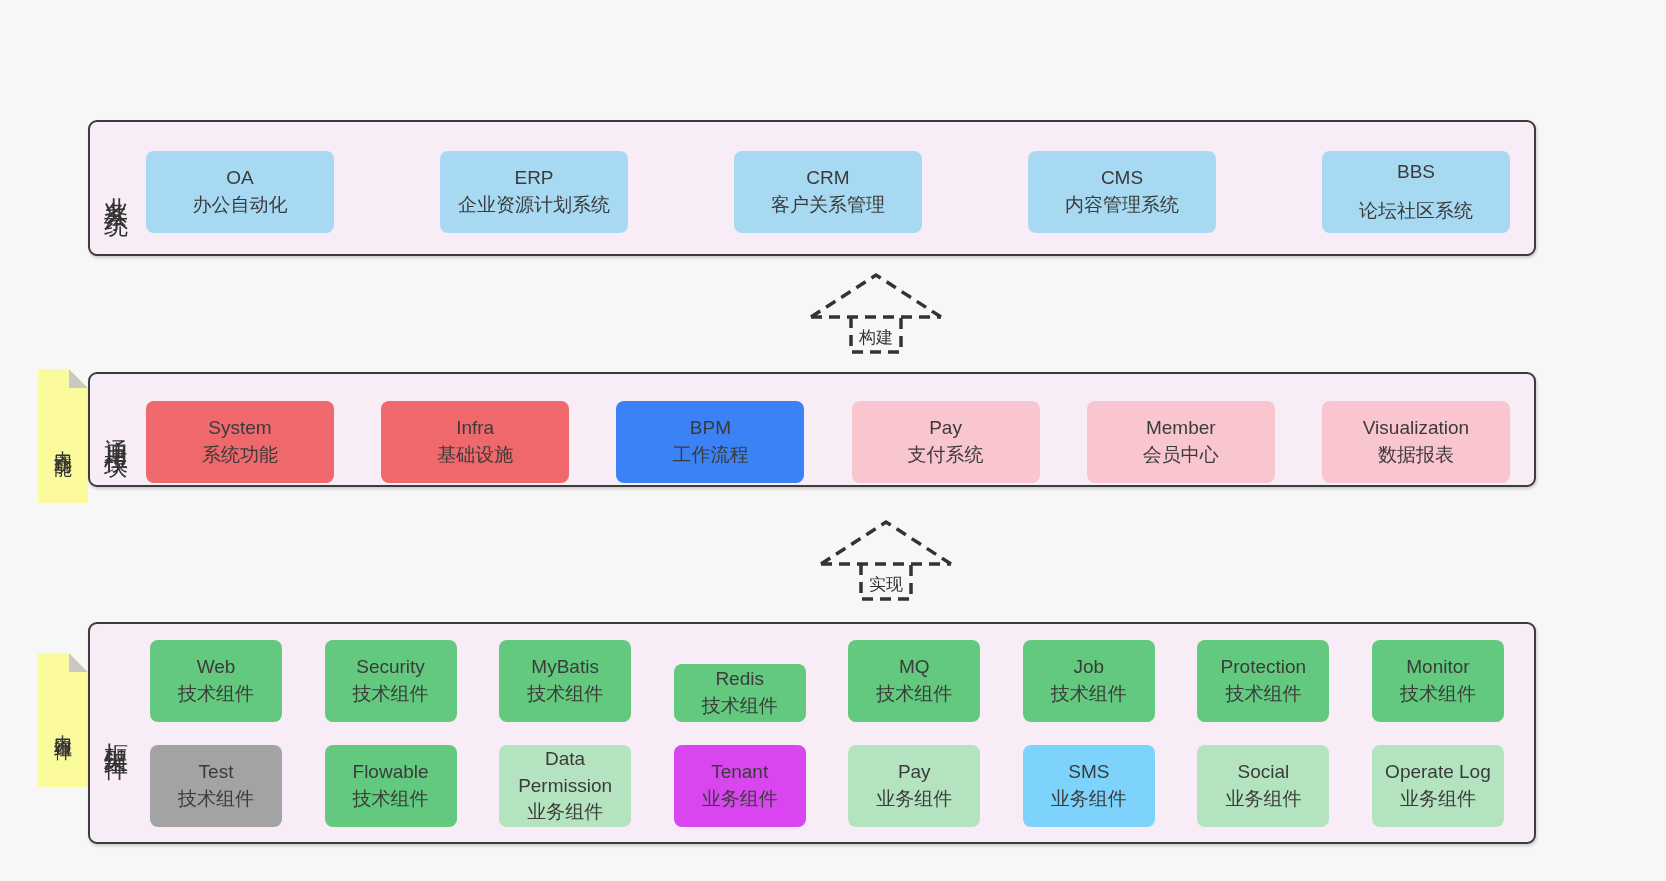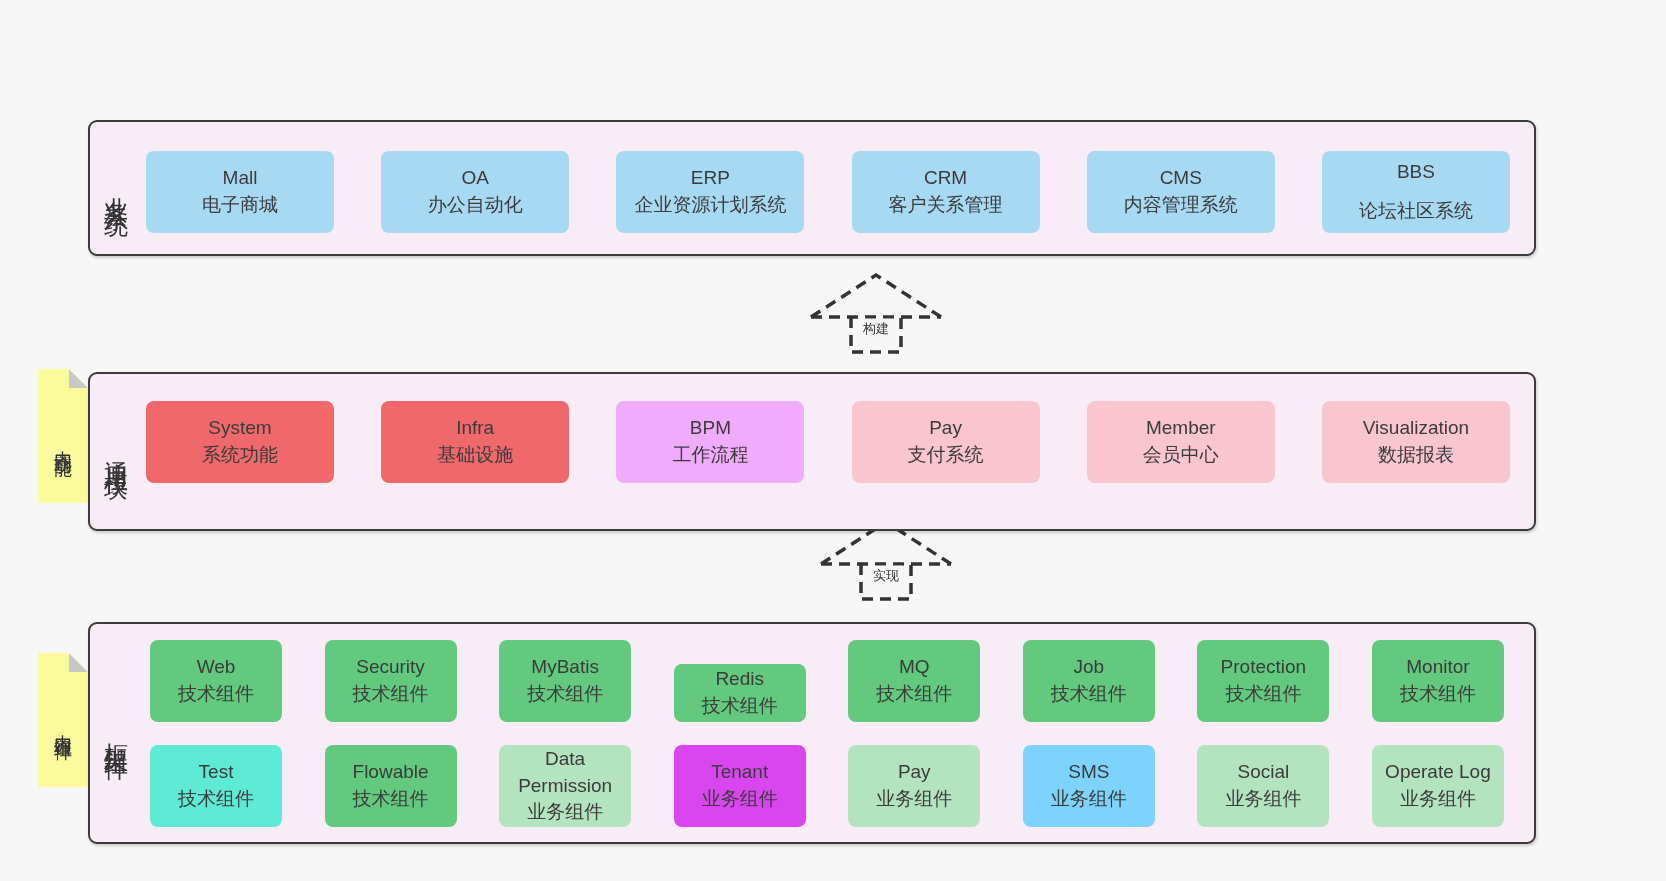--- a/index.html
+++ b/index.html
@@ -3,21 +3,21 @@
 <meta charset="utf-8">
 <style>
   html,body{margin:0;padding:0;}
   body{background:#f7f7f7;font-family:"Liberation Sans","DejaVu Sans",sans-serif;}
   .stage{position:relative;width:1666px;height:881px;background:var(--page-bg,#f7f7f7);overflow:hidden;}
 
   
   .panel{position:absolute;left:88px;width:1448px;background:var(--panel-bg,#f8edf7);
          border:2px solid #3c3c3c;border-radius:9px;box-shadow:1px 2px 3px rgba(0,0,0,.18);z-index:2;box-sizing:border-box;}
   #panel-business{top:120px;height:136px;}
-  #panel-modules{top:372px;height:159px;}
+  #panel-modules{top:372px;height:115px;}
   #panel-framework{top:622px;height:222px;}
 
   .vlabel{position:absolute;left:8px;top:0;bottom:0;width:36px;display:flex;align-items:center;justify-content:center;
           writing-mode:vertical-rl;text-orientation:upright;font-size:24px;letter-spacing:5px;color:#333;}
 
   
   .row{position:absolute;left:56px;right:24px;display:flex;justify-content:space-between;}
   #panel-business .row{top:29px;height:82px;}
   #panel-modules .row{top:27px;height:82px;}
   #panel-framework .row{left:60px;right:30px;}
@@ -36,45 +36,41 @@
   .note-text{position:absolute;inset:0;display:flex;align-items:center;justify-content:center;padding-top:12px;
              writing-mode:vertical-rl;text-orientation:upright;font-size:18px;letter-spacing:3px;color:#333;}
   #note-features{top:369px;}
   #note-components{top:653px;}
 
   
   .arrow{position:absolute;width:134px;height:84px;z-index:1;}
   #arrow-build{left:809px;top:271px;}
   #arrow-implement{left:819px;top:518px;}
   .arrow svg{display:block;width:100%;height:100%;}
-  .arrow-label{position:absolute;left:50%;top:54px;transform:translate(-50%,-32%);
-               background:var(--page-bg,#f7f7f7);padding:1px 4px;font-size:13px;color:#333;white-space:nowrap;}
+  .arrow-label{position:absolute;left:50%;top:62px;transform:translate(-50%,-32%);
+               background:var(--page-bg,#f7f7f7);padding:1px 4px;font-size:17px;color:#333;white-space:nowrap;}
 </style>
 </head>
 <body>
 
 <div class="stage">
 
   <div class="note" id="note-features">
     <div class="note-fold"></div>
     <div class="note-text">内置功能</div>
   </div>
   <div class="note" id="note-components">
     <div class="note-fold"></div>
     <div class="note-text">内置组件</div>
   </div>
 
   <div class="panel" id="panel-business">
     <div class="vlabel">业务系统</div>
     <div class="row">
 
-        <div class="box v-blue" style="background: rgb(167, 217, 242);">
-          <div>Mall</div>
-          <div>电子商城</div>
-        </div>
 
         <div class="box v-blue" style="background: rgb(167, 217, 242);">
           <div>OA</div>
           <div>办公自动化</div>
         </div>
 
         <div class="box v-blue" style="background: rgb(167, 217, 242);">
           <div>ERP</div>
           <div>企业资源计划系统</div>
         </div>
@@ -110,21 +106,21 @@
         <div class="box v-red" style="background: rgb(239, 104, 107);">
           <div>System</div>
           <div>系统功能</div>
         </div>
 
         <div class="box v-red" style="background: rgb(239, 104, 107);">
           <div>Infra</div>
           <div>基础设施</div>
         </div>
 
-        <div class="box v-pink" style="background: #f0abfc;">
+        <div class="box v-pink" style="background: #3b82f6;">
           <div>BPM</div>
           <div>工作流程</div>
         </div>
 
         <div class="box v-pink" style="background: rgb(249, 197, 207);">
           <div>Pay</div>
           <div>支付系统</div>
         </div>
 
         <div class="box v-pink" style="background: rgb(249, 197, 207);">
@@ -185,21 +181,21 @@
           <div>技术组件</div>
         </div>
 
         <div class="box v-green" style="background: rgb(98, 201, 126);">
           <div>Monitor</div>
           <div>技术组件</div>
         </div>
       </div>
     <div class="row row-2">
 
-        <div class="box v-green" style="background: #5eead4;">
+        <div class="box v-green" style="background: #a3a3a3;">
           <div>Test</div>
           <div>技术组件</div>
         </div>
 
         <div class="box v-green" style="background: rgb(98, 201, 126);">
           <div>Flowable</div>
           <div>技术组件</div>
         </div>
 
         <div class="box v-green-light" style="background: rgb(180, 227, 191);">

